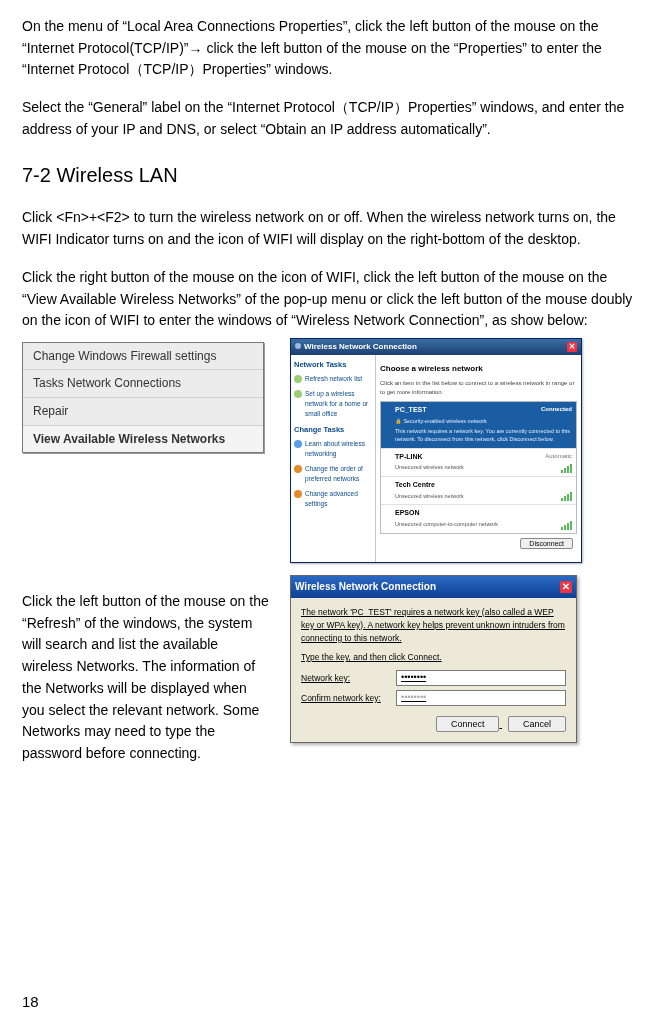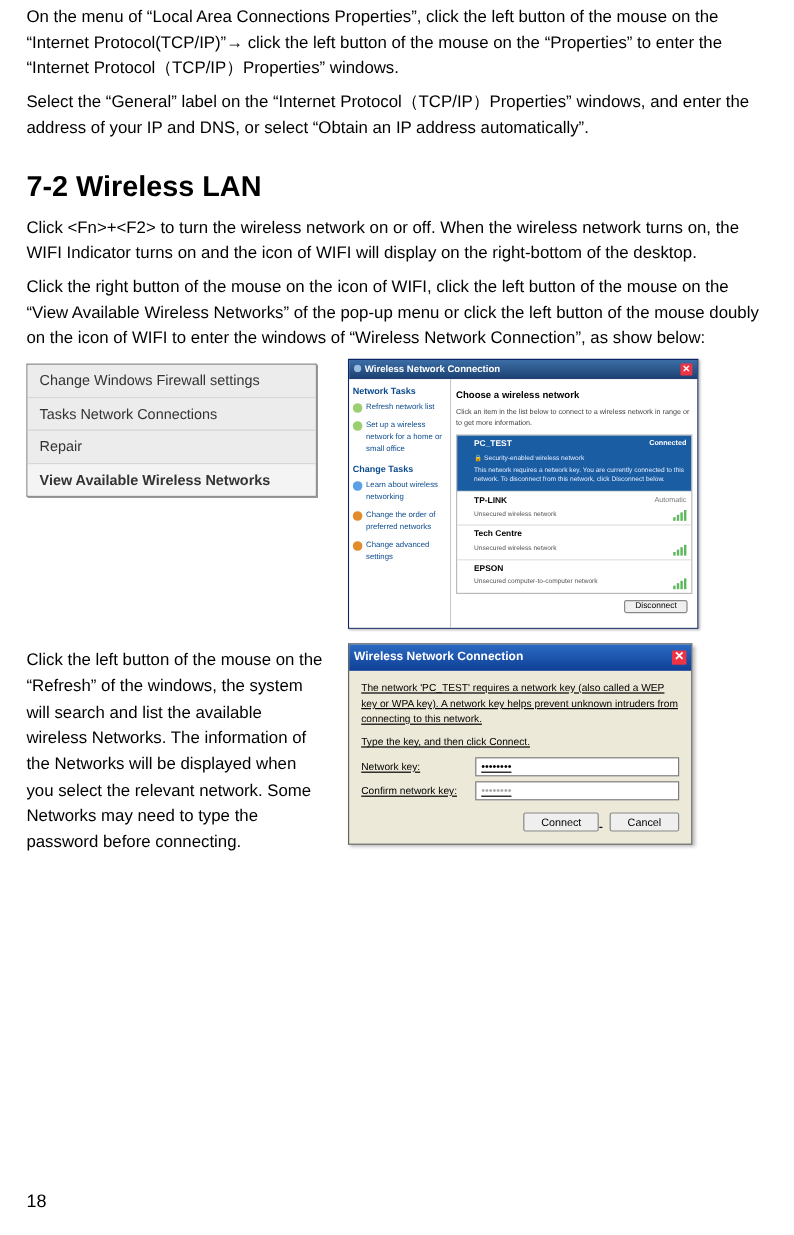--- a/index.html
+++ b/index.html
@@ -6,24 +6,24 @@
     font-family: Arial, Helvetica, sans-serif;
     font-size: 14px;
     line-height: 1.55;
     color: #000;
     margin: 0;
     padding: 0 28px 0 22px;
     width: 662px;
     box-sizing: border-box;
     background: #fff;
   }
-  .para { margin: 3px 0 6px 0; }
+  .para { margin: 16px 0 6px 0; }
   h2.section {
-    font-size: 24px;
-    font-weight: bold;
+    font-size: 20px;
+    font-weight: normal;
     margin: 20px 0 4px 0;
   }
   .two-col {
     display: flex;
     gap: 18px;
     align-items: flex-start;
     margin: 6px 0 10px 0;
   }
   .col { flex: 1 1 0; }
 

